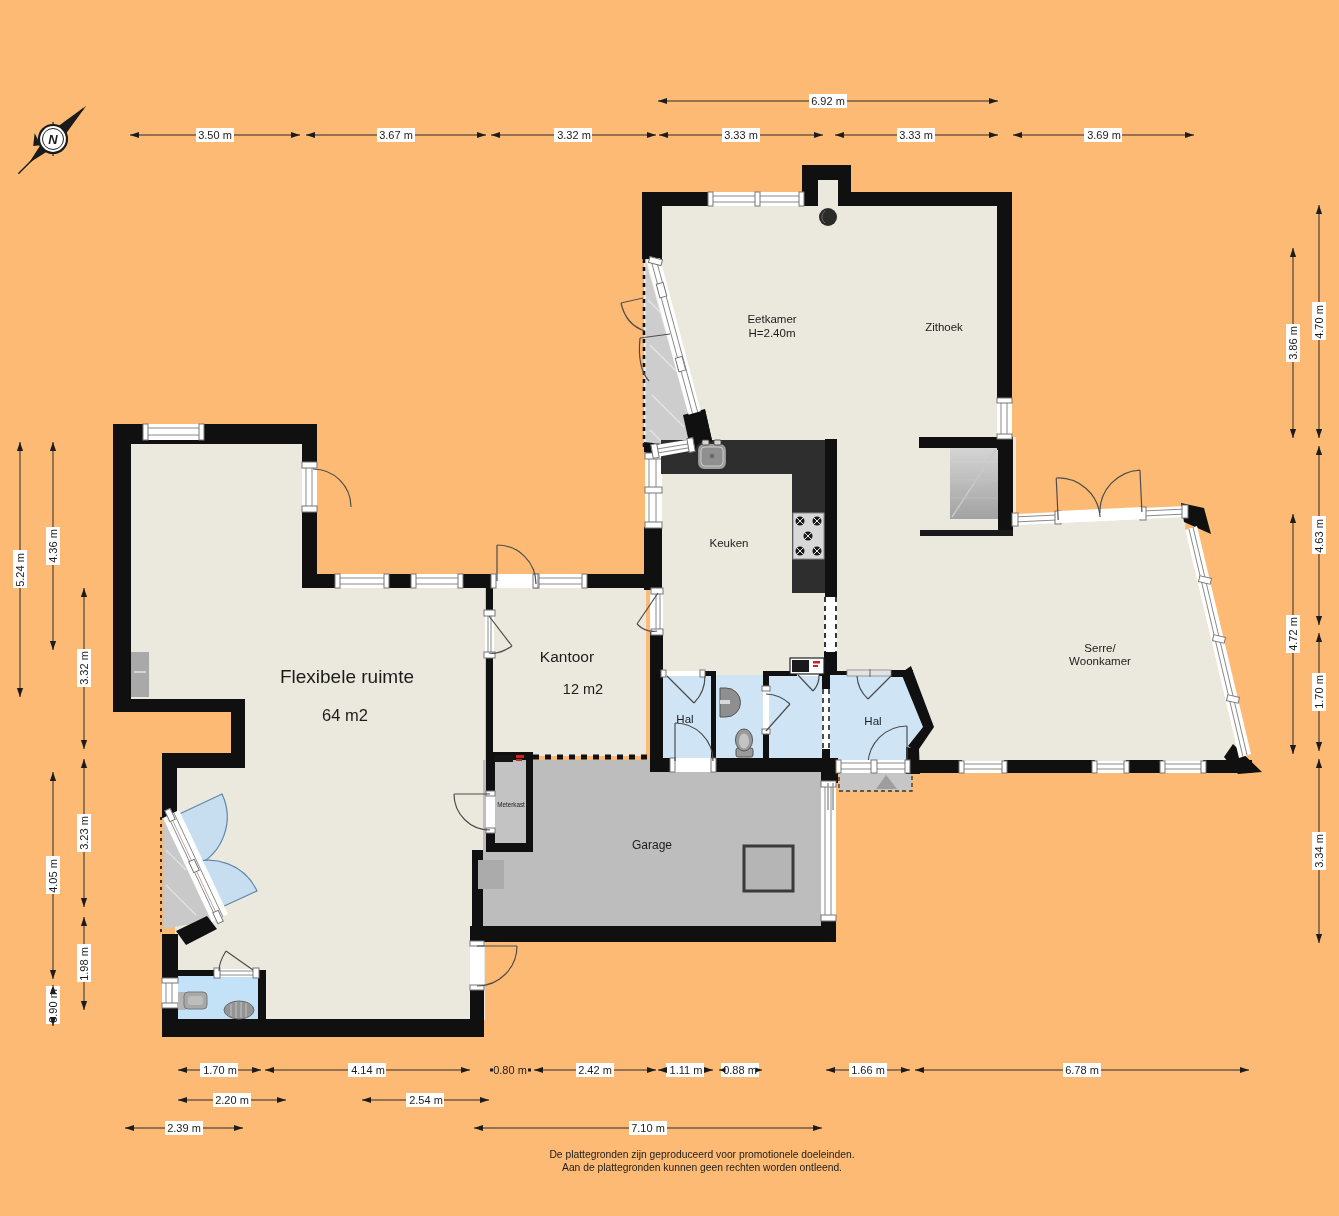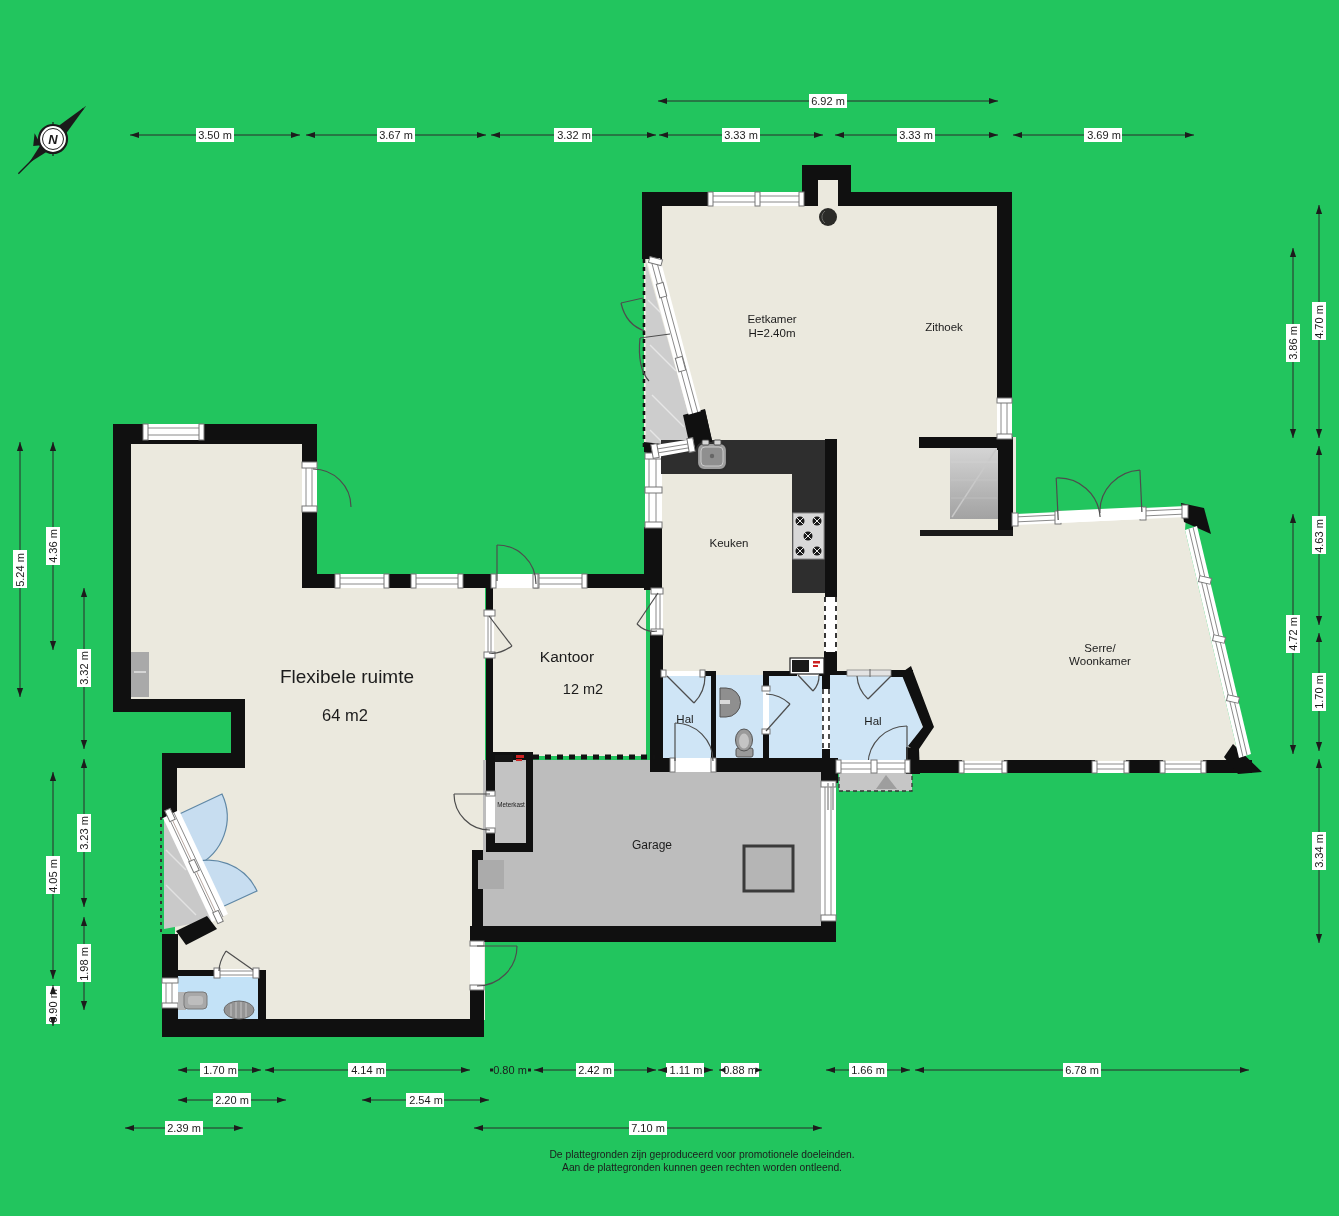--- a/index.html
+++ b/index.html
@@ -1,16 +1,16 @@
 <!DOCTYPE html>
 <html><head>
 <meta charset="utf-8">
 <style>
   html,body{margin:0;padding:0;background:#ffffff;}
-  #wrap{position:relative;width:1339px;height:1216px;background:#22c55e;overflow:hidden;}
+  #wrap{position:relative;width:1339px;height:1216px;background:#fdba74;overflow:hidden;}
   svg{position:absolute;left:0;top:0;}
   text{font-family:"Liberation Sans", sans-serif;fill:#1c1c1c;}
   .dim{font-size:11px;}
   .lbl{font-size:11.5px;}
   .dimln{stroke:#2a2a2a;stroke-width:1;}
   .arr{fill:#1c1c1c;stroke:none;}
   .arc{fill:none;stroke:#4d4d4d;stroke-width:1.2;}
   .winln{stroke:#8a8a8a;stroke-width:1;}
   .frm{fill:#ffffff;stroke:#777;stroke-width:1;}
 </style>

